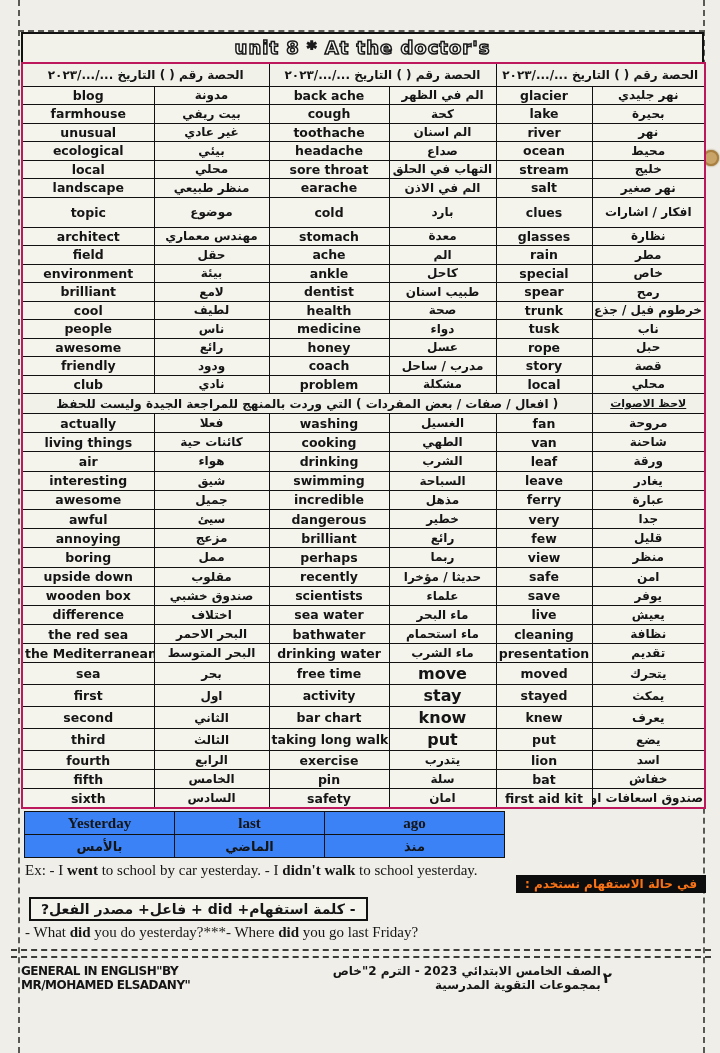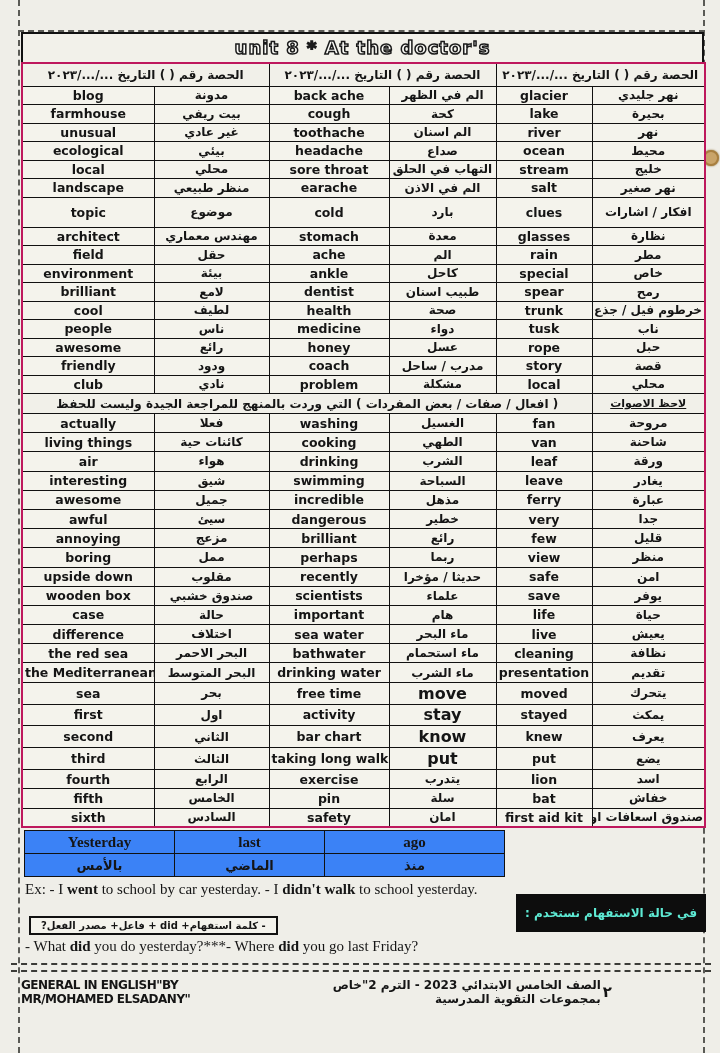--- a/index.html
+++ b/index.html
@@ -69,26 +69,26 @@
   table.pt td{
     border:1.5px solid #111;text-align:center;vertical-align:middle;
     height:23px;box-sizing:border-box;
   }
   td.pt-en{width:150px;font-family:"Liberation Serif",serif;font-weight:bold;font-size:15px;}
   td.pt-ar{width:150px;font-weight:bold;font-size:13px;direction:rtl;}
   .ex-line{
     font-family:"Liberation Serif",serif;font-size:15px;margin:4px 0 2px 4px;
   }
   .badge{
-    position:absolute;right:-2px;top:64px;background:#0d0d0d;color:#5eead4;
-    font-weight:bold;font-size:12px;padding:12px 9px;direction:rtl;
+    position:absolute;right:-2px;top:64px;background:#0d0d0d;color:#f97316;
+    font-weight:bold;font-size:12px;padding:2px 9px;direction:rtl;
   }
   .formula-box{
     display:inline-block;border:2px solid #111;margin:16px 0 0 8px;padding:2px 10px;
-    font-weight:bold;font-size:10px;direction:rtl;background:#f4f3ec;
+    font-weight:bold;font-size:14px;direction:rtl;background:#f4f3ec;
   }
   .questions{
     font-family:"Liberation Serif",serif;font-size:15px;margin:3px 0 0 4px;
   }
   .separator{
     width:700px;margin-left:-10px;height:5px;margin-top:8px;
     border-top:2px dashed #3c3c38;border-bottom:2px dashed #3c3c38;
   }
   .footer{
     display:flex;align-items:center;margin-top:6px;
@@ -336,28 +336,20 @@
           </tr>
           <tr style="height: 19.2px;">
             <td class="en">wooden box</td>
             <td class="ar">صندوق خشبي</td>
             <td class="en">scientists</td>
             <td class="ar">علماء</td>
             <td class="en">save</td>
             <td class="ar">يوفر</td>
           </tr>
           <tr style="height: 19.2px;">
-            <td class="en">case</td>
-            <td class="ar">حالة</td>
-            <td class="en">important</td>
-            <td class="ar">هام</td>
-            <td class="en">life</td>
-            <td class="ar">حياة</td>
-          </tr>
-          <tr style="height: 19.2px;">
             <td class="en">difference</td>
             <td class="ar">اختلاف</td>
             <td class="en">sea water</td>
             <td class="ar">ماء البحر</td>
             <td class="en">live</td>
             <td class="ar">يعيش</td>
           </tr>
           <tr style="height: 19.2px;">
             <td class="en">the red sea</td>
             <td class="ar">البحر الاحمر</td>

